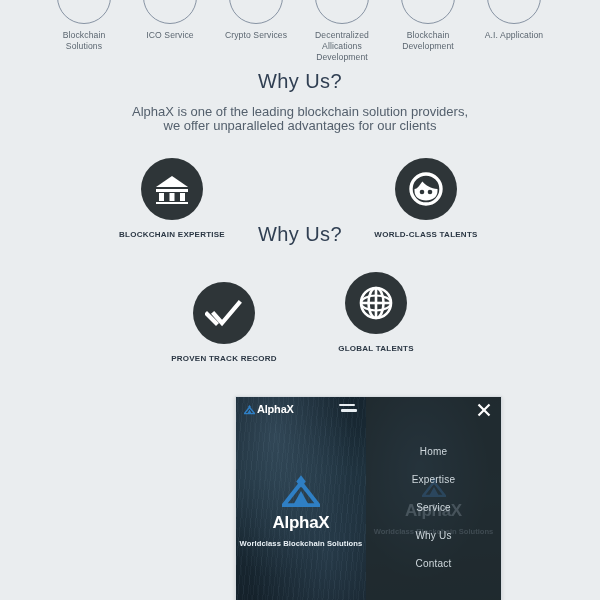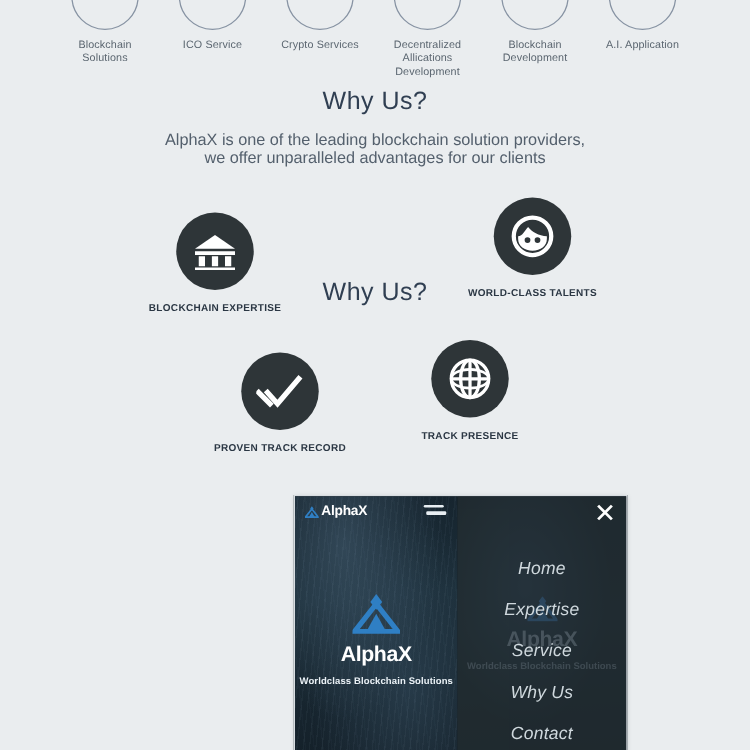--- a/index.html
+++ b/index.html
@@ -121,21 +121,21 @@
   .hero-logo-text{
     font-size:17px;font-weight:bold;color:#fff;letter-spacing:-.3px;margin-top:2px;
   }
   .hero-tag{
     margin-top:6px;font-size:7.6px;font-weight:bold;color:#eaf1f6;letter-spacing:.1px;
   }
   .menu{
     position:absolute;left:0;top:40px;width:135px;text-align:center;z-index:6;
   }
   .menu-item{
-    font-size:14px;color:#cfd8dd;padding:8.6px 0;cursor:pointer;letter-spacing:.2px;font-style:italic;
+    font-size:10px;color:#cfd8dd;padding:8.6px 0;cursor:pointer;letter-spacing:.2px;
   }
   .ghost-logo{
     position:absolute;left:0;top:80px;width:135px;text-align:center;z-index:3;
     opacity:.35;
   }
   .ghost-logo-text{font-size:17px;font-weight:bold;color:#8d9aa4;letter-spacing:-.3px;}
   .ghost-tag{margin-top:6px;font-size:7.6px;font-weight:bold;color:#76838d;}
 </style>
 </head>
 <body>
@@ -177,21 +177,21 @@
 <div class="whyus-head">
   <div class="whyus-title">Why Us?</div>
   <div class="whyus-sub">
     <div>AlphaX is one of the leading blockchain solution providers,</div>
     <div>we offer unparalleled advantages for our clients</div>
   </div>
 </div>
 
 <div class="features">
 
-  <div class="feature" style="left:92px;top:12px;text-align:center;">
+  <div class="feature" style="left:92px;top:0;text-align:center;">
     <div class="feature-circle">
       <svg width="34" height="30" viewBox="0 0 34 30">
         <polygon points="17,2 33,13 1,13" fill="#fff"></polygon>
         <rect x="1" y="15" width="32" height="3" fill="#fff"></rect>
         <rect x="4" y="19" width="5" height="8" fill="#fff"></rect>
         <rect x="14.5" y="19" width="5" height="8" fill="#fff"></rect>
         <rect x="25" y="19" width="5" height="8" fill="#fff"></rect>
         <rect x="1" y="28" width="32" height="2" fill="#fff"></rect>
       </svg>
     </div>
@@ -223,21 +223,21 @@
   <div class="feature" style="left:296px;top:114px;">
     <div class="feature-circle">
       <svg width="34" height="34" viewBox="0 0 34 34">
         <circle cx="17" cy="17" r="15" fill="none" stroke="#fff" stroke-width="2.6"></circle>
         <line x1="2" y1="17" x2="32" y2="17" stroke="#fff" stroke-width="2.6"></line>
         <line x1="17" y1="2" x2="17" y2="32" stroke="#fff" stroke-width="2.6"></line>
         <ellipse cx="17" cy="17" rx="7.5" ry="15" fill="none" stroke="#fff" stroke-width="2.6"></ellipse>
         <ellipse cx="17" cy="17" rx="15" ry="7.5" fill="none" stroke="#fff" stroke-width="2.2"></ellipse>
       </svg>
     </div>
-    <div class="feature-label">TRACK PRESENCE</div>
+    <div class="feature-label">GLOBAL TALENTS</div>
   </div>
 
   <div class="feature-overlay">Why Us?</div>
 </div>
 
 <div class="mockup">
 
   <div class="mock-left">
     <div class="water"></div>
   </div>

